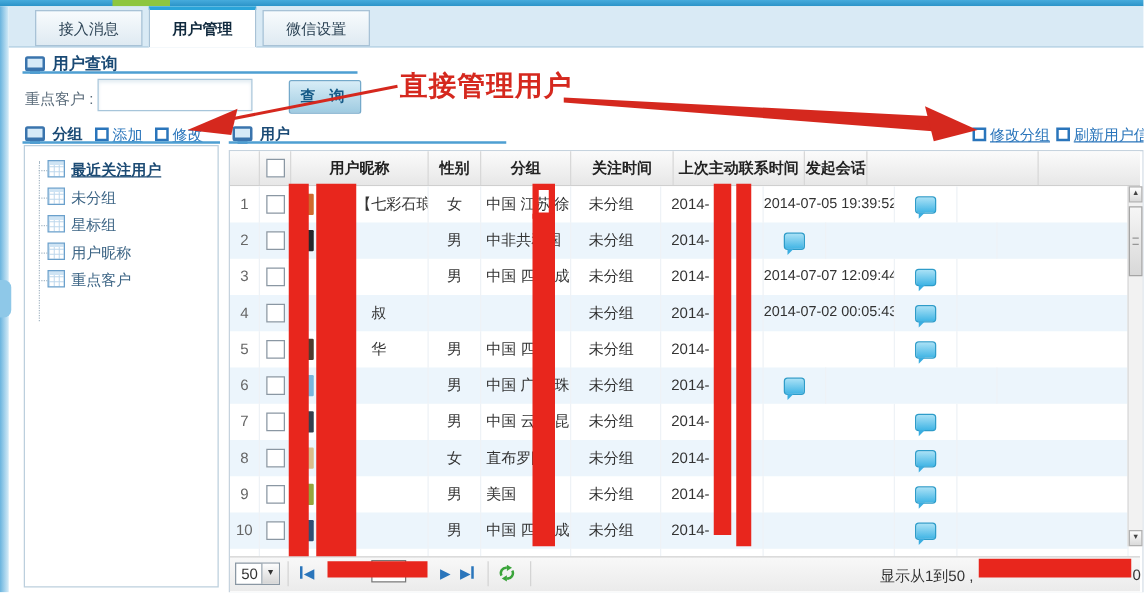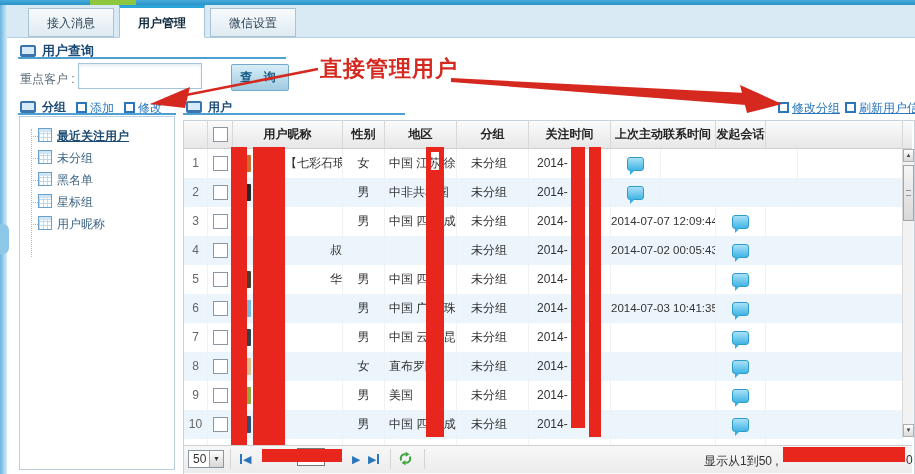--- a/index.html
+++ b/index.html
@@ -48,21 +48,21 @@
   .gridwrap{position:absolute;left:183px;top:120px;width:730px;height:353px;border:1px solid #c6d3de;background:#fff;box-sizing:content-box;}
   .ghead{position:absolute;left:0;top:0;width:728px;height:27px;display:flex;background:linear-gradient(#fbfbfb,#e7e7e7);border-bottom:1px solid #cfcfcf;}
   .hcell{flex:none;box-sizing:border-box;border-right:1px solid #d8d8d8;font-weight:bold;color:#222;text-align:center;line-height:27px;overflow:hidden;white-space:nowrap;}
   .gbody{position:absolute;left:0;top:28px;width:719px;height:296px;overflow:hidden;background:#fff;}
   .grow{display:flex;height:29px;line-height:29px;}
   .grow.even{background:#ecf5fc;}
   .bcell{flex:none;box-sizing:border-box;overflow:hidden;white-space:nowrap;border-right:1px solid #eef2f6;}
   .rownum{color:#666;text-align:center;}
   .cbcell{text-align:center;}
   .cb{display:inline-block;width:13px;height:13px;border:1px solid #8a97a3;background:#fff;vertical-align:middle;cursor:pointer;}
-  .nickcell{position:relative;text-align:right;}
+  .nickcell{position:relative;}
   .avatar{position:absolute;left:1px;top:6px;width:17px;height:17px;border-radius:1px;}
   .nick{display:inline-block;}
   .gender{text-align:center;}
   .region{padding-left:4px;}
   .group{padding-left:14px;}
   .follow{padding-left:8px;}
   .last{text-align:center;font-size:11.5px;}
   .chatcell{text-align:center;}
   .chat{display:inline-block;position:relative;width:15px;height:12px;margin-top:8px;cursor:pointer;
         background:linear-gradient(#a9e1f6,#41b5e5);border:1px solid #2e9cc9;border-radius:3px;}
@@ -133,48 +133,48 @@
   </div>
   <div class="uline" style="left:183px;top:113px;width:222px"></div>
   <span class="abslink bluelink" style="left:778px;top:100px"><span class="linkicon"></span><span>修改分组</span></span>
   <span class="abslink bluelink" style="left:845px;top:100px"><span class="linkicon"></span><span>刷新用户信息</span></span>
 
   <div class="treepanel">
     <div class="vline"></div>
     <div id="tree">
         <div class="titem sel"><span class="stub"></span><span class="gicon"></span><span class="lbl">最近关注用户</span></div>
         <div class="titem"><span class="stub"></span><span class="gicon"></span><span class="lbl">未分组</span></div>
-        <div class="titem"><span class="stub"></span><span class="gicon"></span><span class="lbl">黑名单</span></div>
         <div class="titem"><span class="stub"></span><span class="gicon"></span><span class="lbl">星标组</span></div>
         <div class="titem"><span class="stub"></span><span class="gicon"></span><span class="lbl">用户昵称</span></div>
+        <div class="titem"><span class="stub"></span><span class="gicon"></span><span class="lbl">重点客户</span></div>
       </div>
   </div>
 
   <div class="gridwrap">
     <div class="ghead" id="ghead">
         <div class="hcell" style="width: 24px;"></div>
         <div class="hcell" style="width: 25px;"><span class="cb"></span></div>
         <div class="hcell" style="width: 110px;">用户昵称</div>
         <div class="hcell" style="width: 42px;">性别</div>
-        <div class="hcell" style="width: 72px;">地区</div>
         <div class="hcell" style="width: 72px;">分组</div>
         <div class="hcell" style="width: 82px;">关注时间</div>
         <div class="hcell" style="width: 105px;">上次主动联系时间</div>
         <div class="hcell" style="width: 50px;">发起会话</div>
         <div class="hcell" style="width: 137px;"></div>
       </div>
     <div class="gbody" id="gbody">
         <div class="grow">
           <div class="bcell rownum" style="width: 24px;">1</div>
           <div class="bcell cbcell" style="width: 25px;"><span class="cb"></span></div>
           <div class="bcell nickcell" style="width: 110px;"><span class="avatar" style="background: rgb(207, 106, 46);"></span><span class="nick" style="padding-left: 52px;">【七彩石琅</span></div>
           <div class="bcell gender" style="width: 42px;">女</div>
           <div class="bcell region" style="width: 72px;">中国 江苏 徐州</div>
           <div class="bcell group" style="width: 72px;">未分组</div>
           <div class="bcell follow" style="width: 82px;">2014-</div>
+          <div class="bcell last" style="width: 105px;">2014-07-05 19:39:52</div>
           <div class="bcell chatcell" style="width: 50px;"><span class="chat"></span></div>
           <div class="bcell filler" style="width: 137px;"></div>
         </div>
         <div class="grow even">
           <div class="bcell rownum" style="width: 24px;">2</div>
           <div class="bcell cbcell" style="width: 25px;"><span class="cb"></span></div>
           <div class="bcell nickcell" style="width: 110px;"><span class="avatar" style="background: rgb(38, 39, 43);"></span><span class="nick" style="padding-left: 52px;"></span></div>
           <div class="bcell gender" style="width: 42px;">男</div>
           <div class="bcell region" style="width: 72px;">中非共和国</div>
           <div class="bcell group" style="width: 72px;">未分组</div>
@@ -219,21 +219,20 @@
           <div class="bcell filler" style="width: 137px;"></div>
         </div>
         <div class="grow even">
           <div class="bcell rownum" style="width: 24px;">6</div>
           <div class="bcell cbcell" style="width: 25px;"><span class="cb"></span></div>
           <div class="bcell nickcell" style="width: 110px;"><span class="avatar" style="background: rgb(121, 183, 221);"></span><span class="nick" style="padding-left: 52px;"></span></div>
           <div class="bcell gender" style="width: 42px;">男</div>
           <div class="bcell region" style="width: 72px;">中国 广东 珠海</div>
           <div class="bcell group" style="width: 72px;">未分组</div>
           <div class="bcell follow" style="width: 82px;">2014-</div>
-          <div class="bcell last" style="width: 105px;">2014-07-03 10:41:35</div>
           <div class="bcell chatcell" style="width: 50px;"><span class="chat"></span></div>
           <div class="bcell filler" style="width: 137px;"></div>
         </div>
         <div class="grow">
           <div class="bcell rownum" style="width: 24px;">7</div>
           <div class="bcell cbcell" style="width: 25px;"><span class="cb"></span></div>
           <div class="bcell nickcell" style="width: 110px;"><span class="avatar" style="background: rgb(52, 64, 78);"></span><span class="nick" style="padding-left: 52px;"></span></div>
           <div class="bcell gender" style="width: 42px;">男</div>
           <div class="bcell region" style="width: 72px;">中国 云南 昆明</div>
           <div class="bcell group" style="width: 72px;">未分组</div>

